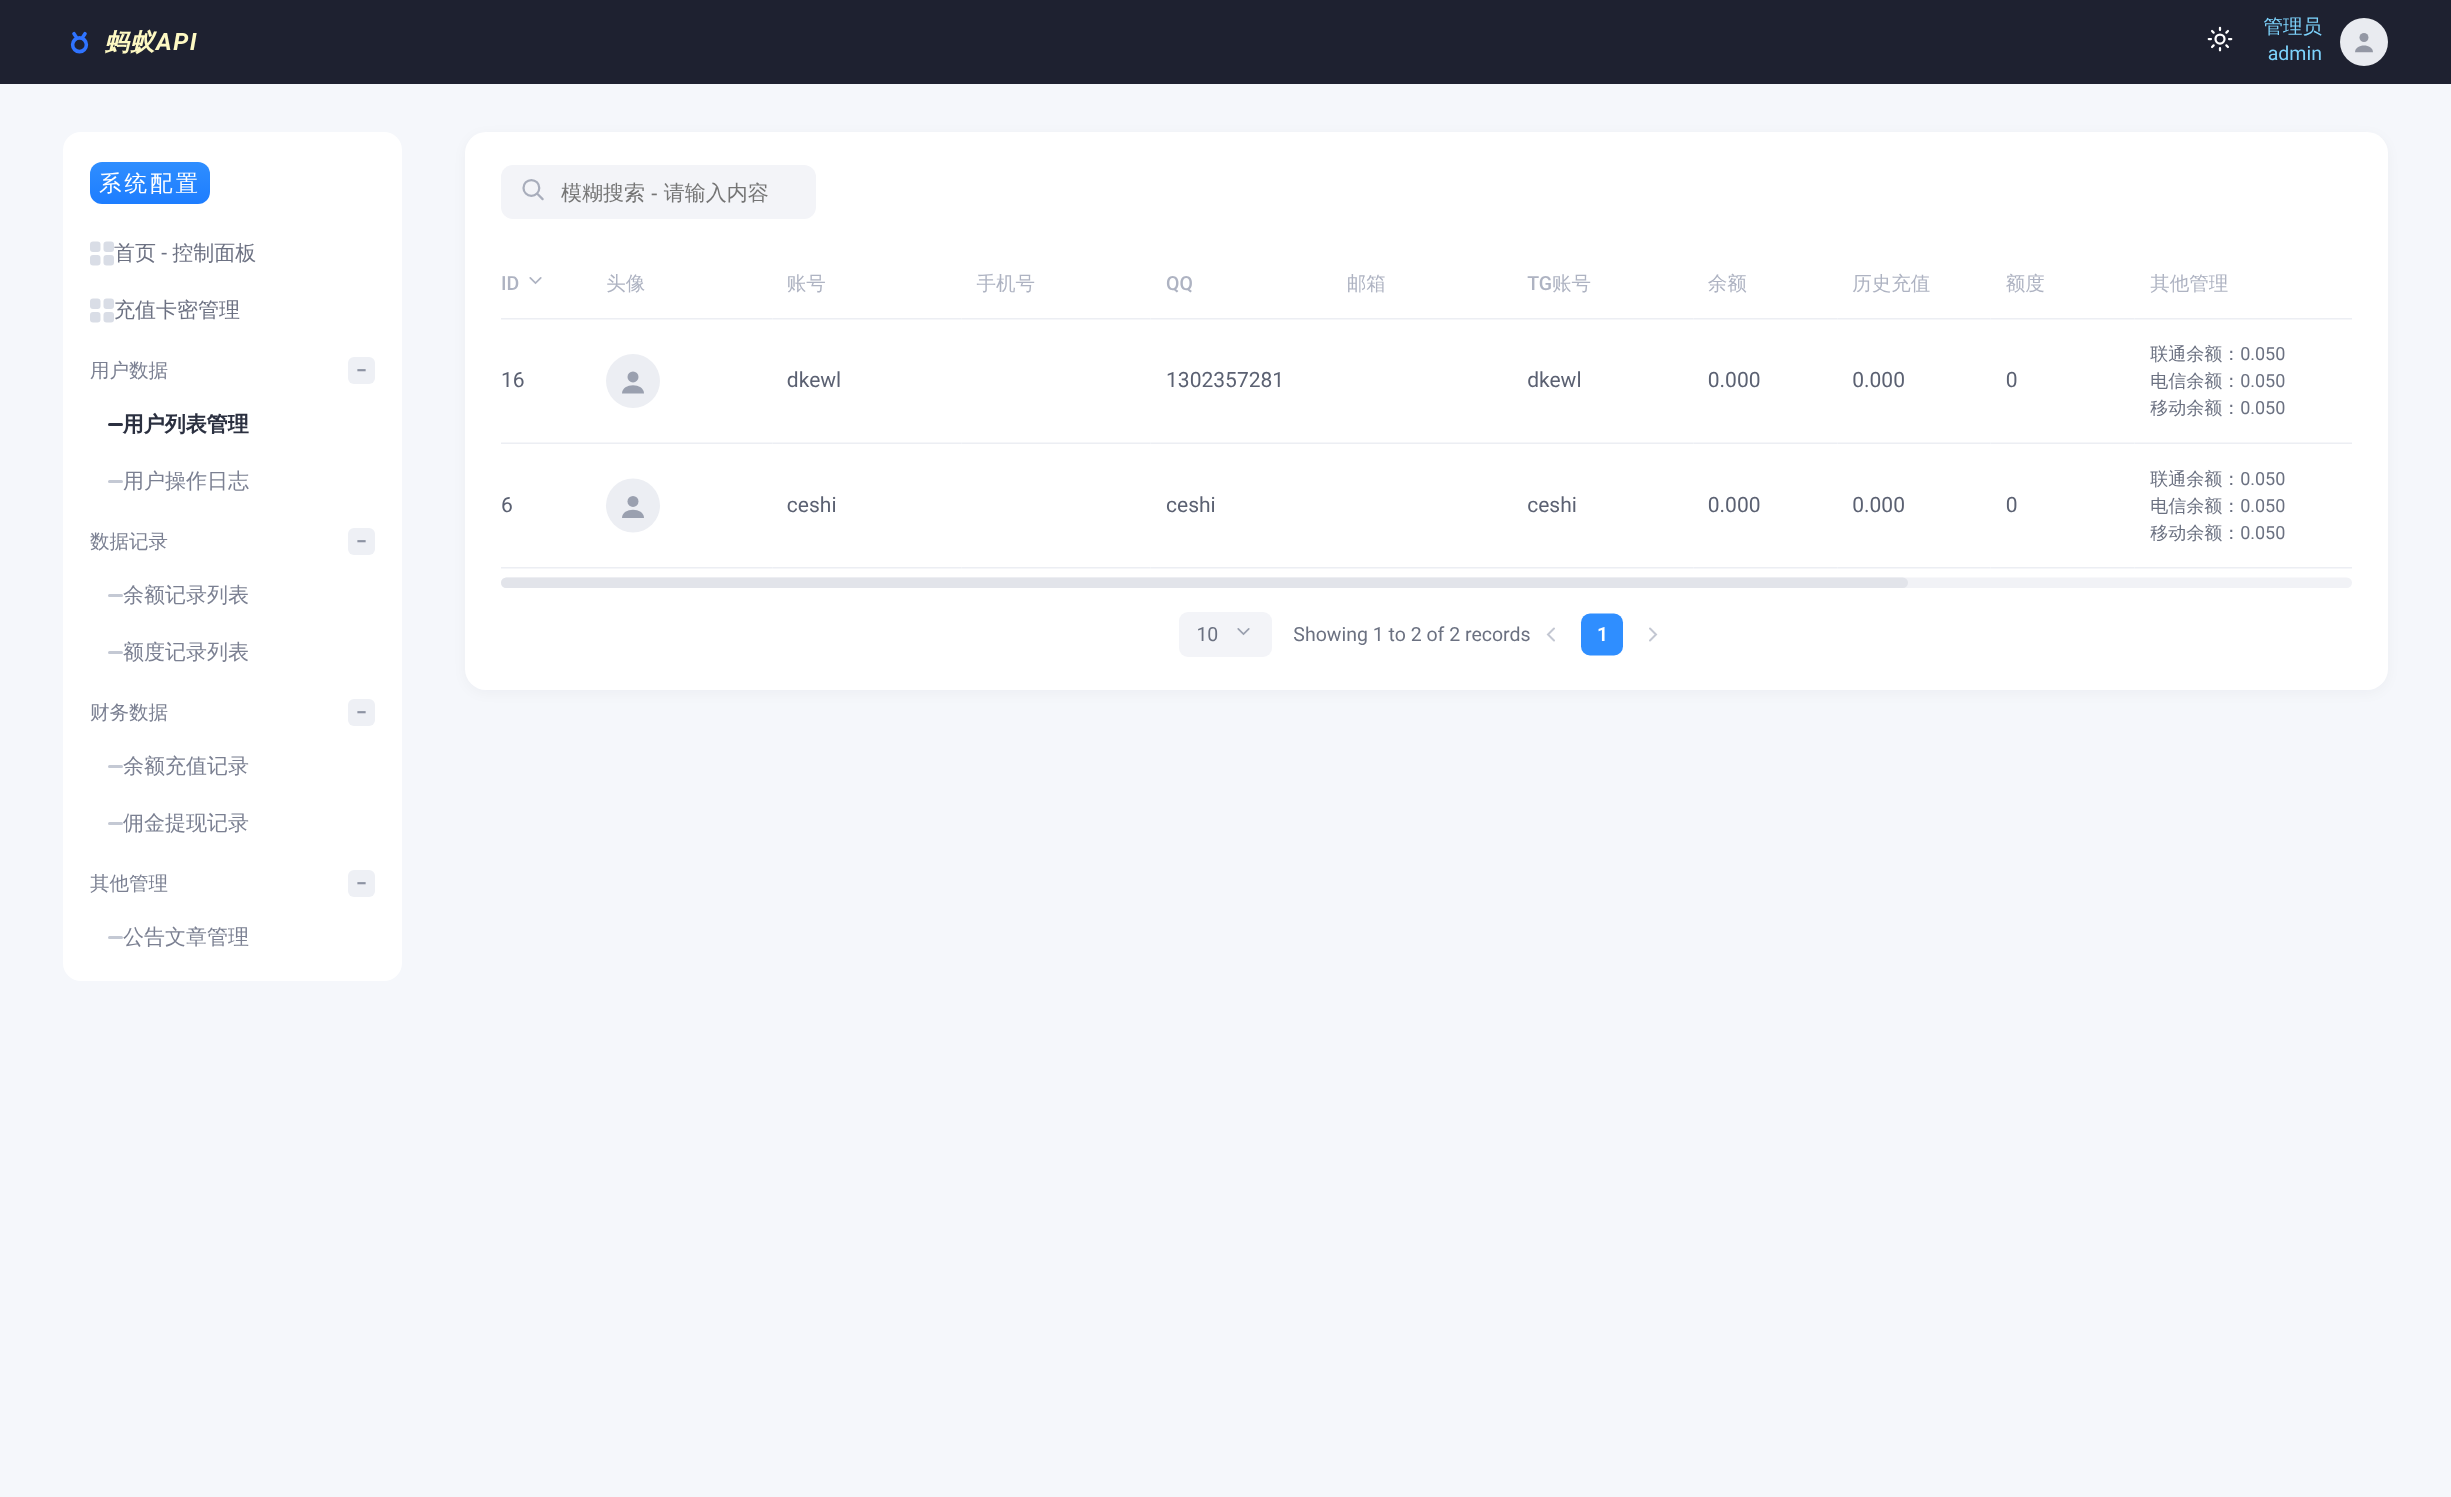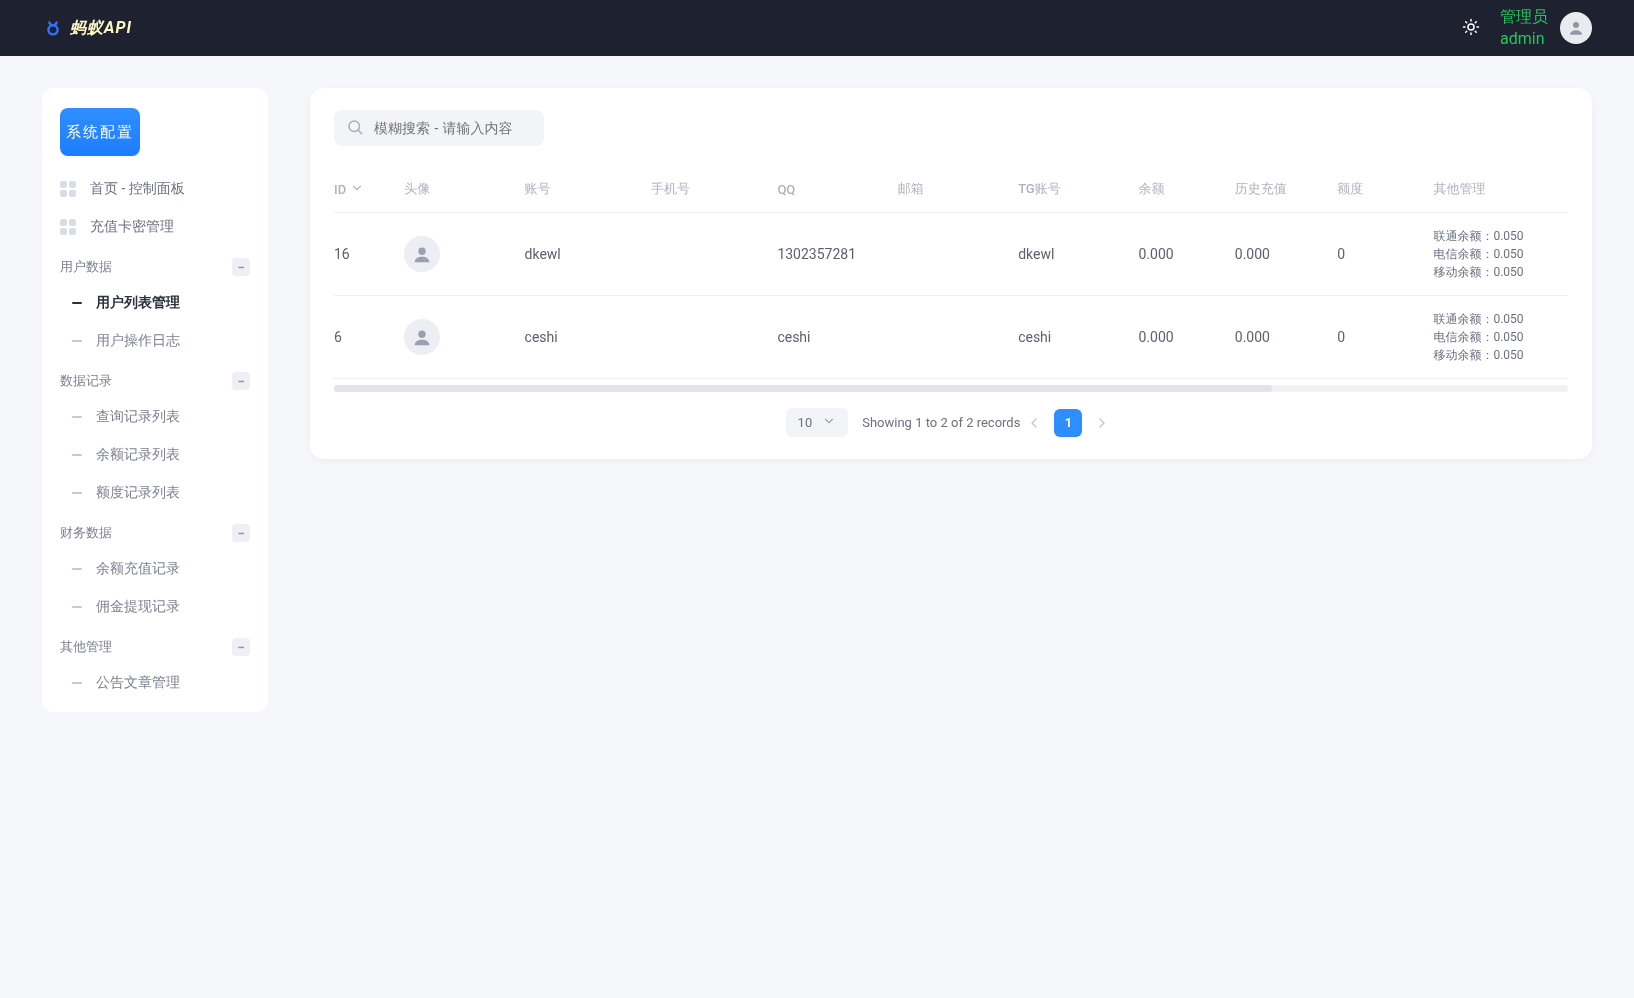--- a/index.html
+++ b/index.html
@@ -47,21 +47,21 @@
   }
   .logo svg{margin-right:6px;}
   .header-right{
     display:flex;
     align-items:center;
     gap:20px;
     color:#fff;
   }
   .sun-icon{color:#fff;}
   .user-block{display:flex;align-items:center;gap:12px;}
-  .user-texts{text-align:left;font-size:16px;line-height:1.4;color:#22c55e;}
+  .user-texts{text-align:right;font-size:13px;line-height:1.4;color:#7dd3fc;}
   .avatar-header{
     width:32px;height:32px;border-radius:50%;
     background:#e9ebf0;
     display:flex;align-items:center;justify-content:center;
   }
   .avatar-header svg{opacity:.6;}
   
   .layout{
     display:flex;
     gap:22px;
@@ -72,31 +72,31 @@
     width:226px;
     margin:32px 0 0 42px;
     background:var(--panel);
     border-radius:12px;
     padding:20px 0 10px 0;
     height:fit-content;
   }
   .config-btn{
     display:block;
     margin:0 18px 14px 18px;
-    height:48px;
+    height:28px;
     background:linear-gradient(180deg,#2f8eff,#1d7dff);
     color:#fff;
     border:none;
     border-radius:8px;
     font-size:15px;
     cursor:pointer;
     letter-spacing:2px;
   }
   .nav-item, .nav-group, .nav-child{
-    display:flex;align-items:center;gap:14px;
+    display:flex;align-items:center;gap:0;
     padding:10px 18px;
     color:#6c7182;
     cursor:pointer;
     font-size:14px;
   }
   .nav-item .icon-box{
     width:16px;height:16px;
     display:grid;grid-template-columns:1fr 1fr;grid-template-rows:1fr 1fr;gap:2px;
   }
   .nav-item .icon-box span{background:#d9dde6;border-radius:2px;}
@@ -288,24 +288,20 @@
       <span>用户列表管理</span>
     </div>
     <div class="nav-child">
       <span class="dash"></span>
       <span>用户操作日志</span>
     </div>
 
     <div class="nav-group">
       <span>数据记录</span>
       <span class="group-collapse">−</span>
-    </div>
-    <div class="nav-child">
-      <span class="dash"></span>
-      <span>查询记录列表</span>
     </div>
     <div class="nav-child">
       <span class="dash"></span>
       <span>余额记录列表</span>
     </div>
     <div class="nav-child">
       <span class="dash"></span>
       <span>额度记录列表</span>
     </div>
 

